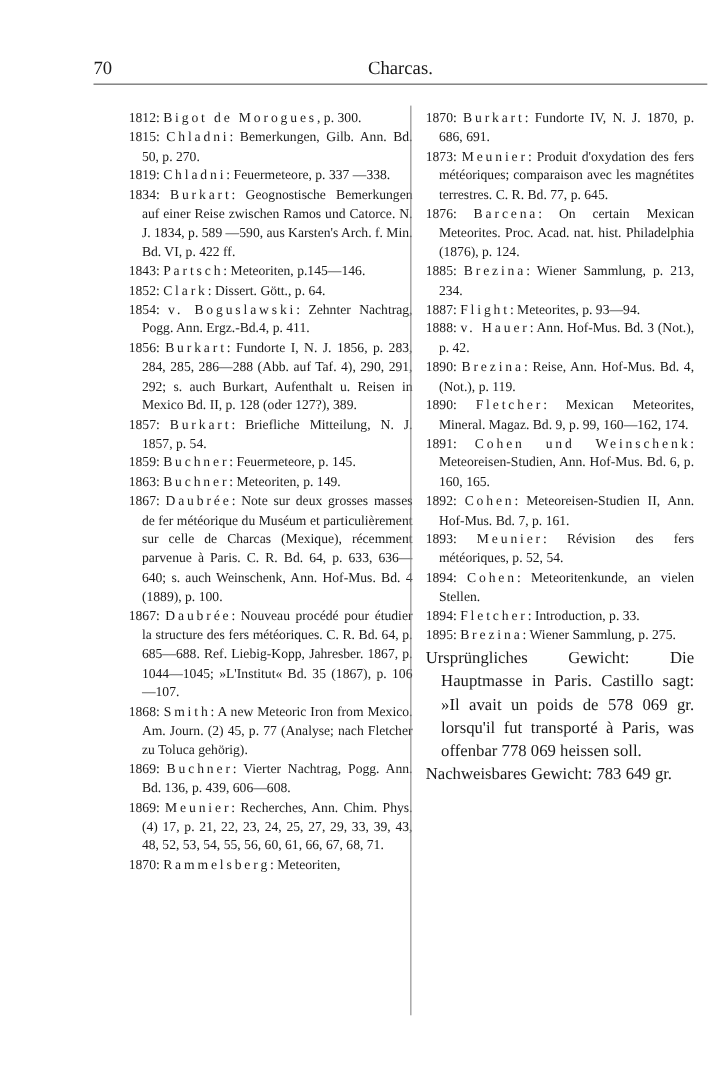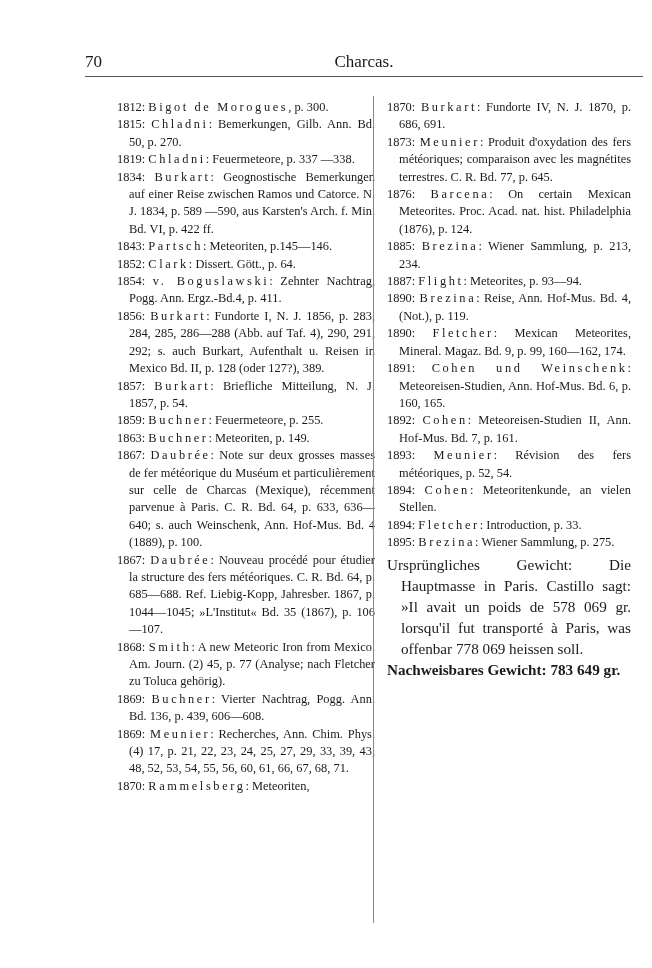--- a/index.html
+++ b/index.html
@@ -38,21 +38,21 @@
     padding-left: 12px; text-indent: -12px;
   }
   .entry .year { font-weight: normal; }
   .entry .author { letter-spacing: 2.6px; }
   .entry.cont { padding-left: 12px; text-indent: 0; }
   .weight-note {
     font-size: 15.2px; line-height: 21px; margin-top: 2px;
     padding-left: 14px; text-indent: -14px; text-align: justify; text-align-last: left;
   }
   .weight-final {
-    font-size: 15.2px; line-height: 21px; font-weight: bold;
+    font-size: 15.2px; line-height: 21px;
   }
 </style>
 </head>
 <body>
 
 <div class="page-header">
   <span class="page-number">70</span>
   <div class="running-title">Charcas.</div>
 </div>
 <div class="header-rule"></div>
@@ -60,37 +60,38 @@
 <div class="col col-left" id="left-col">
     <div class="entry"><span class="year">1812</span><span>: </span><span class="author">Bigot de Morogues</span><span>,</span><span> p. 300.</span></div>
     <div class="entry"><span class="year">1815</span><span>: </span><span class="author">Chladni</span><span>:</span><span> Bemerkungen, Gilb. Ann. Bd. 50, p. 270.</span></div>
     <div class="entry"><span class="year">1819</span><span>: </span><span class="author">Chladni</span><span>:</span><span> Feuermeteore, p. 337 —338.</span></div>
     <div class="entry"><span class="year">1834</span><span>: </span><span class="author">Burkart</span><span>:</span><span> Geognostische Bemerkungen auf einer Reise zwischen Ramos und Catorce. N. J. 1834, p. 589 —590, aus Karsten's Arch. f. Min. Bd. VI, p. 422 ff.</span></div>
     <div class="entry"><span class="year">1843</span><span>: </span><span class="author">Partsch</span><span>:</span><span> Meteoriten, p.145—146.</span></div>
     <div class="entry"><span class="year">1852</span><span>: </span><span class="author">Clark</span><span>:</span><span> Dissert. Gött., p. 64.</span></div>
     <div class="entry"><span class="year">1854</span><span>: </span><span class="author">v. Boguslawski</span><span>:</span><span> Zehnter Nachtrag, Pogg. Ann. Ergz.-Bd.4, p. 411.</span></div>
     <div class="entry"><span class="year">1856</span><span>: </span><span class="author">Burkart</span><span>:</span><span> Fundorte I, N. J. 1856, p. 283, 284, 285, 286—288 (Abb. auf Taf. 4), 290, 291, 292; s. auch Burkart, Aufenthalt u. Reisen in Mexico Bd. II, p. 128 (oder 127?), 389.</span></div>
     <div class="entry"><span class="year">1857</span><span>: </span><span class="author">Burkart</span><span>:</span><span> Briefliche Mitteilung, N. J. 1857, p. 54.</span></div>
-    <div class="entry"><span class="year">1859</span><span>: </span><span class="author">Buchner</span><span>:</span><span> Feuermeteore, p. 255.</span></div>
+    <div class="entry"><span class="year">1859</span><span>: </span><span class="author">Buchner</span><span>:</span><span> Feuermeteore, p. 145.</span></div>
     <div class="entry"><span class="year">1863</span><span>: </span><span class="author">Buchner</span><span>:</span><span> Meteoriten, p. 149.</span></div>
     <div class="entry"><span class="year">1867</span><span>: </span><span class="author">Daubrée</span><span>:</span><span> Note sur deux grosses masses de fer météorique du Muséum et particulièrement sur celle de Charcas (Mexique), récemment parvenue à Paris. C. R. Bd. 64, p. 633, 636—640; s. auch Weinschenk, Ann. Hof-Mus. Bd. 4 (1889), p. 100.</span></div>
     <div class="entry"><span class="year">1867</span><span>: </span><span class="author">Daubrée</span><span>:</span><span> Nouveau procédé pour étudier la structure des fers météoriques. C. R. Bd. 64, p. 685—688. Ref. Liebig-Kopp, Jahresber. 1867, p. 1044—1045; »L'Institut« Bd. 35 (1867), p. 106—107.</span></div>
     <div class="entry"><span class="year">1868</span><span>: </span><span class="author">Smith</span><span>:</span><span> A new Meteoric Iron from Mexico. Am. Journ. (2) 45, p. 77 (Analyse; nach Fletcher zu Toluca gehörig).</span></div>
     <div class="entry"><span class="year">1869</span><span>: </span><span class="author">Buchner</span><span>:</span><span> Vierter Nachtrag, Pogg. Ann. Bd. 136, p. 439, 606—608.</span></div>
     <div class="entry"><span class="year">1869</span><span>: </span><span class="author">Meunier</span><span>:</span><span> Recherches, Ann. Chim. Phys. (4) 17, p. 21, 22, 23, 24, 25, 27, 29, 33, 39, 43, 48, 52, 53, 54, 55, 56, 60, 61, 66, 67, 68, 71.</span></div>
     <div class="entry"><span class="year">1870</span><span>: </span><span class="author">Rammelsberg</span><span>:</span><span> Meteoriten,</span></div>
   </div>
 <div class="col-divider"></div>
 <div class="col col-right" id="right-col">
   <div id="right-entries">
       <div class="entry"><span class="year">1870</span><span>: </span><span class="author">Burkart</span><span>:</span><span> Fundorte IV, N. J. 1870, p. 686, 691.</span></div>
       <div class="entry"><span class="year">1873</span><span>: </span><span class="author">Meunier</span><span>:</span><span> Produit d'oxydation des fers météoriques; comparaison avec les magnétites terrestres. C. R. Bd. 77, p. 645.</span></div>
       <div class="entry"><span class="year">1876</span><span>: </span><span class="author">Barcena</span><span>:</span><span> On certain Mexican Meteorites. Proc. Acad. nat. hist. Philadelphia (1876), p. 124.</span></div>
       <div class="entry"><span class="year">1885</span><span>: </span><span class="author">Brezina</span><span>:</span><span> Wiener Sammlung, p. 213, 234.</span></div>
       <div class="entry"><span class="year">1887</span><span>: </span><span class="author">Flight</span><span>:</span><span> Meteorites, p. 93—94.</span></div>
+      <div class="entry"><span class="year">1888</span><span>: </span><span class="author">v. Hauer</span><span>:</span><span> Ann. Hof-Mus. Bd. 3 (Not.), p. 42.</span></div>
       <div class="entry"><span class="year">1890</span><span>: </span><span class="author">Brezina</span><span>:</span><span> Reise, Ann. Hof-Mus. Bd. 4, (Not.), p. 119.</span></div>
       <div class="entry"><span class="year">1890</span><span>: </span><span class="author">Fletcher</span><span>:</span><span> Mexican Meteorites, Mineral. Magaz. Bd. 9, p. 99, 160—162, 174.</span></div>
       <div class="entry"><span class="year">1891</span><span>: </span><span class="author">Cohen und Weinschenk</span><span>:</span><span> Meteoreisen-Studien, Ann. Hof-Mus. Bd. 6, p. 160, 165.</span></div>
       <div class="entry"><span class="year">1892</span><span>: </span><span class="author">Cohen</span><span>:</span><span> Meteoreisen-Studien II, Ann. Hof-Mus. Bd. 7, p. 161.</span></div>
       <div class="entry"><span class="year">1893</span><span>: </span><span class="author">Meunier</span><span>:</span><span> Révision des fers météoriques, p. 52, 54.</span></div>
       <div class="entry"><span class="year">1894</span><span>: </span><span class="author">Cohen</span><span>:</span><span> Meteoritenkunde, an vielen Stellen.</span></div>
       <div class="entry"><span class="year">1894</span><span>: </span><span class="author">Fletcher</span><span>:</span><span> Introduction, p. 33.</span></div>
       <div class="entry"><span class="year">1895</span><span>: </span><span class="author">Brezina</span><span>:</span><span> Wiener Sammlung, p. 275.</span></div>
     </div>
   <div class="weight-note">Ursprüngliches Gewicht: Die Hauptmasse in Paris. Castillo sagt: »Il avait un poids de 578 069 gr. lorsqu'il fut transporté à Paris, was offenbar 778 069 heissen soll.</div>

